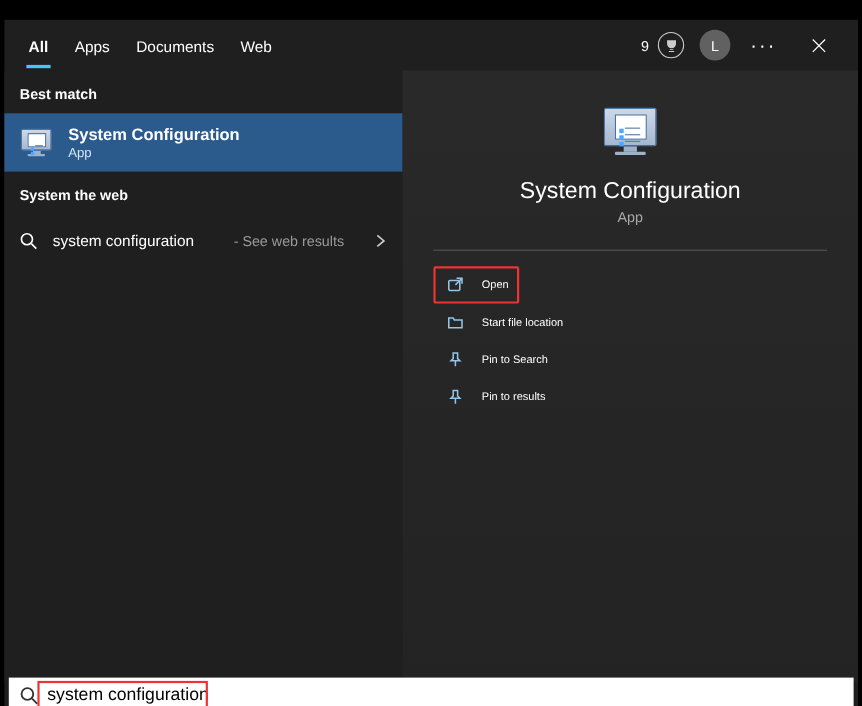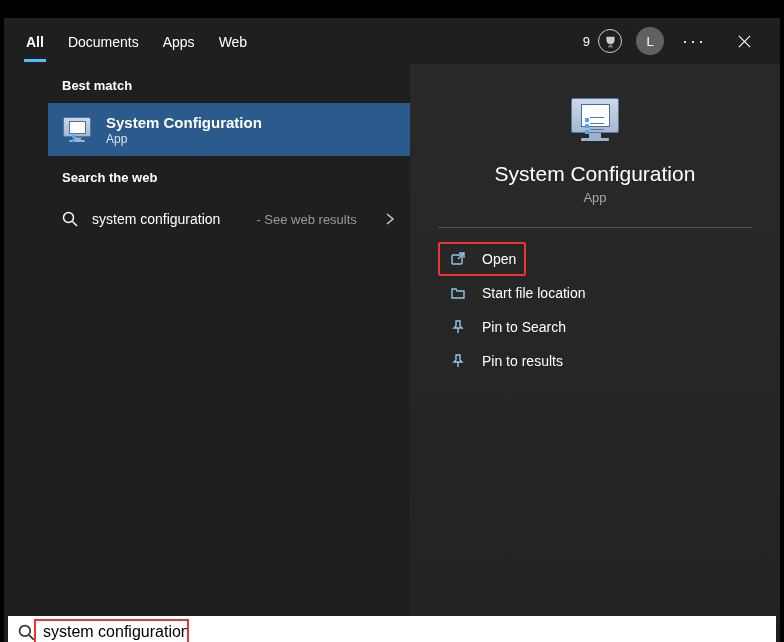--- a/index.html
+++ b/index.html
@@ -16,21 +16,21 @@
   .top-right { margin-left:auto; display:flex; align-items:center; gap:14px; padding-right:6px; }
   .trophy { width:24px; height:24px; border:1.3px solid #ccc; border-radius:50%; display:flex; align-items:center; justify-content:center; color:#ccc; }
   .trophy svg { width:13px; height:13px; }
   .points { color:#fff; font-size:13px; margin-right:-6px; }
   .avatar { width:28px; height:28px; border-radius:50%; background:#616161; color:#fff; display:flex; align-items:center; justify-content:center; font-size:13px; }
   .dots { color:#fff; font-size:18px; letter-spacing:2px; padding:0 4px; cursor:pointer; }
   .close { width:40px; display:flex; align-items:center; justify-content:center; cursor:pointer; }
   .close svg { width:15px; height:15px; stroke:#fff; stroke-width:1.2; }
 
   
-  .body { display:flex; height:556px;margin-left:44px; }
+  .body { display:flex; height:556px; }
   .left { width:362px; background:#1f1f1f; }
   .right { flex:1; background:linear-gradient(180deg,#292929 0%, #232323 100%); display:flex; flex-direction:column; padding:0 0 0 0; }
 
   .section-label { color:#fff; font-weight:600; font-size:13px; padding:14px 14px 10px; }
   .best-row { display:flex; align-items:center; background:#2b5a8c; height:53px; padding:0 12px; }
   .best-icon { width:34px; height:34px; margin-right:12px; display:flex; align-items:center; justify-content:center; }
   .best-text .t1 { color:#fff; font-weight:600; font-size:15px; }
   .best-text .t2 { color:#d7e6f5; font-size:12px; margin-top:1px; }
 
   .web-row { display:flex; align-items:center; height:48px; padding:0 14px; color:#fff; font-size:14px; cursor:pointer;}
@@ -38,21 +38,21 @@
   .web-row .sub { color:#9a9a9a; font-size:13px;padding-left:36px; }
   .web-row .chev { margin-left:auto; width:12px; height:12px; stroke:#ccc; stroke-width:1.5; fill:none; }
 
   
   .right-inner { padding:20px 28px 0 28px; }
   .app-icon-big { margin:6px auto 14px; width:58px; height:58px; display:flex; align-items:center; justify-content:center; }
   .app-title { text-align:center; color:#fff; font-size:21px; font-weight:400; }
   .app-sub { text-align:center; color:#a9a9a9; font-size:13px; margin-top:4px; margin-bottom:22px; }
   .hr { height:1px; background:#555; margin:0 0 14px 0; }
 
-  .action-row { display:flex; align-items:center; height:34px; padding:0 4px; color:#fff; font-size:14px; cursor:pointer; border-radius:2px; }
+  .action-row { display:flex; align-items:center; height:34px; padding:0 4px; color:#fff; font-size:10px; cursor:pointer; border-radius:2px; }
   .action-row.highlight { outline:2.5px solid #e33; outline-offset:-2px; padding-right:10px; width:fit-content; }
   .action-row .ai { width:20px; height:20px; margin:0 14px 0 6px; display:flex; align-items:center; justify-content:center;}
   .action-row .ai svg { stroke:#93c5e8; fill:none; stroke-width:1.4; }
 
   
   .searchbar { position:absolute; left:4px; right:4px; bottom:4px; height:32px; background:#fff; display:flex; align-items:center; padding:0 6px; }
   .searchbar .mag { width:17px; height:17px; stroke:#333; stroke-width:1.6; fill:none; margin:0 8px 0 4px;}
   .search-input { font-size:16px; border:none; outline:none; flex:1; background:transparent; color:#000; }
   .search-highlight { position:absolute; border:2.5px solid #e33; pointer-events:none; }
 
@@ -67,22 +67,22 @@
   .chk .line { width:7px; height:1px; background:#5578a3; display:inline-block; vertical-align:middle;}
 </style>
 </head>
 <body>
 
 <div class="outer">
 
   <div class="topbar">
     <div class="tabs">
       <div class="tab active">All</div>
+      <div class="tab">Apps</div>
       <div class="tab">Documents</div>
-      <div class="tab">Apps</div>
       <div class="tab">Web</div>
     </div>
     <div class="top-right">
       <span class="points">9</span>
       <span class="trophy">
         <svg viewBox="0 0 16 16">
             <path d="M3 2h10v4a5 5 0 0 1-10 0V2zM6 12h4v1H6zM5 14h6v1H5z" fill="#ccc"></path>
           </svg>
       </span>
       <span class="avatar">L</span>
@@ -111,21 +111,21 @@
             <div class="stand" style="width:7px;height:3px;"></div>
             <div class="base" style="width:16px;height:2px;"></div>
           </div>
         </div>
         <div class="best-text">
           <div class="t1">System Configuration</div>
           <div class="t2">App</div>
         </div>
       </div>
 
-      <div class="section-label">Search the web</div>
+      <div class="section-label">System the web</div>
       <div class="web-row">
         <svg class="mag" viewBox="0 0 16 16">
             <circle cx="6.5" cy="6.5" r="5"></circle>
             <path d="M10.5 10.5 L15 15"></path>
           </svg>
         <span>system configuration</span>
         <span class="sub"> - See web results</span>
         <svg class="chev" viewBox="0 0 12 12">
             <path d="M3 1 L9 6 L3 11"></path>
           </svg>

